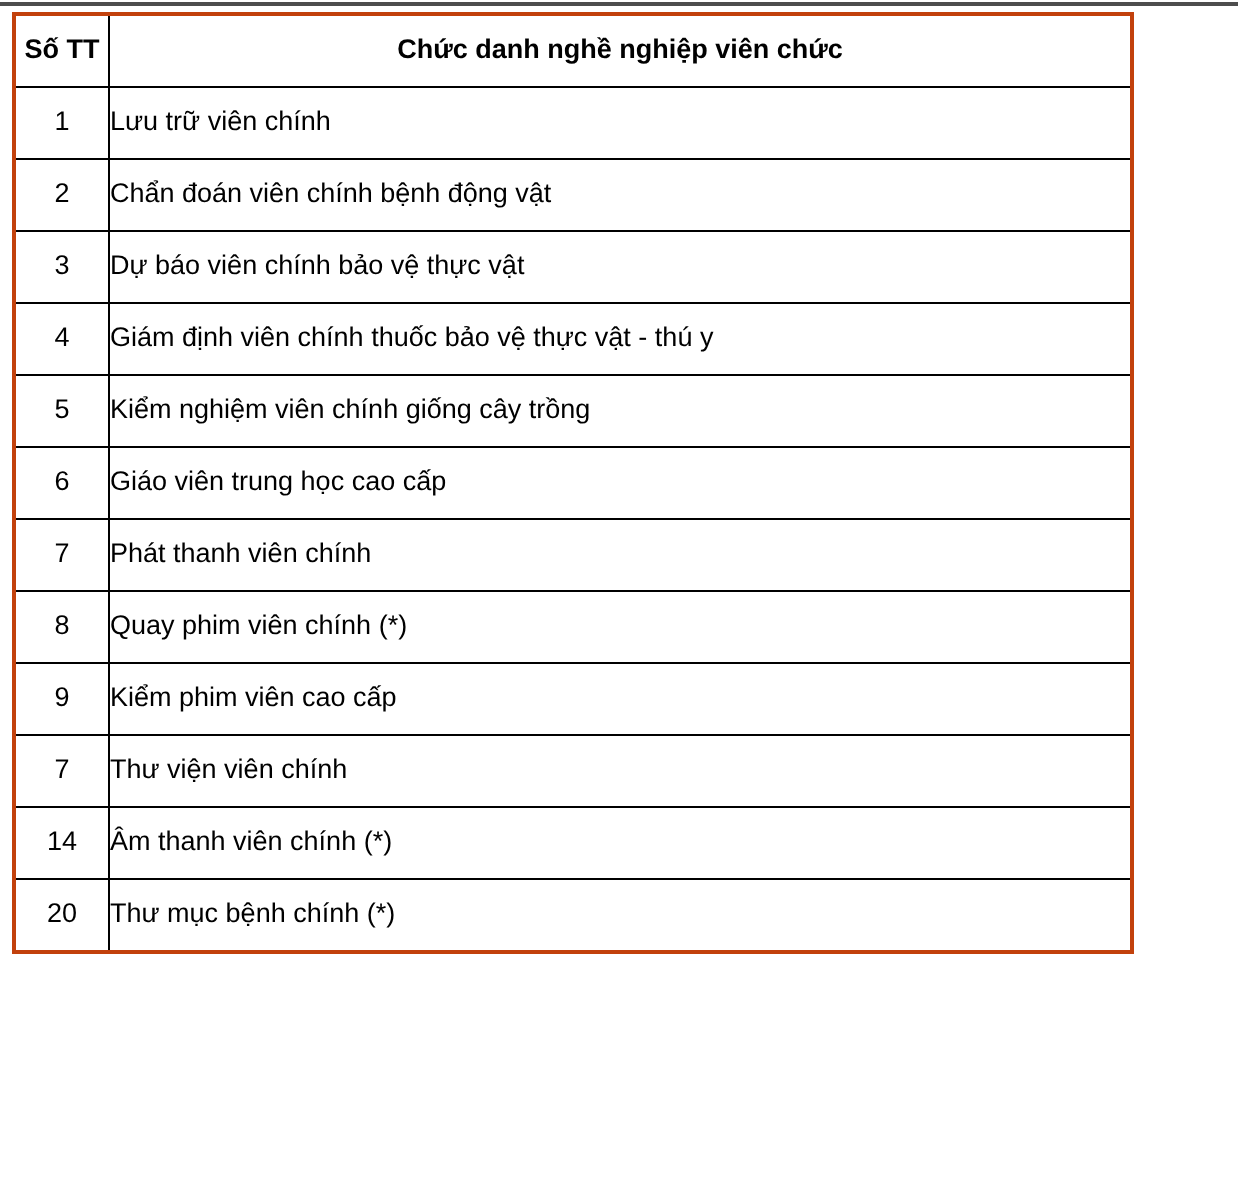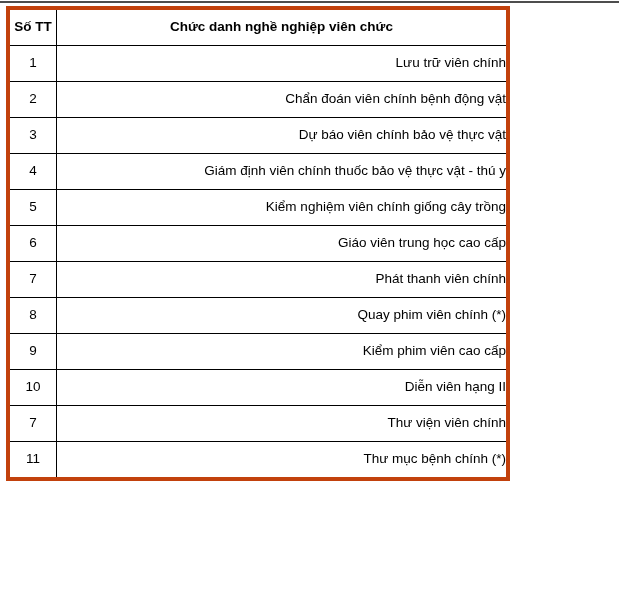--- a/index.html
+++ b/index.html
@@ -18,24 +18,24 @@
     top: 1px;
     left: 0;
     width: 619px;
     height: 2px;
     background: #4d4d4d;
   }
   table.job-table {
     position: absolute;
     left: 6px;
     top: 6px;
-    width: 504px;
+    width: 561px;
     border-collapse: collapse;
     table-layout: fixed;
-    border: 4px solid #c2410c;
+    border: 2px solid #c2410c;
   }
   table.job-table th,
   table.job-table td {
     border: 1px solid #000000;
     height: 35px;
     font-size: 13.5px;
     line-height: 1.2;
     vertical-align: middle;
     padding: 0;
     white-space: nowrap;
@@ -47,21 +47,21 @@
   }
   th.col-title {
     text-align: center;
     font-weight: bold;
     margin-top: 15px;
   }
   th.col-stt {
     font-weight: bold;
   }
   td.cell-title {
-    text-align: right;
+    text-align: left;
     padding-left: 3px;
   }
 </style>
 </head>
 <body>
 
 <div class="top-rule"></div>
 
 <table class="job-table">
   <thead>
@@ -109,31 +109,31 @@
   <tr>
     <td class="cell-stt">8</td>
     <td class="cell-title">Quay phim viên chính (*)</td>
   </tr>
 
   <tr>
     <td class="cell-stt">9</td>
     <td class="cell-title">Kiểm phim viên cao cấp</td>
   </tr>
 
-  <tr>
-    <td class="cell-stt">10</td>
-    <td class="cell-title">Diễn viên hạng II</td>
-  </tr>
 
 
   <tr>
     <td class="cell-stt">7</td>
     <td class="cell-title">Thư viện viên chính</td>
   </tr>
 
 
+  <tr>
+    <td class="cell-stt">14</td>
+    <td class="cell-title">Âm thanh viên chính (*)</td>
+  </tr>
 
   <tr>
-    <td class="cell-stt">11</td>
+    <td class="cell-stt">20</td>
     <td class="cell-title">Thư mục bệnh chính (*)</td>
   </tr>
 </tbody>
 </table>
 
 </body></html>

